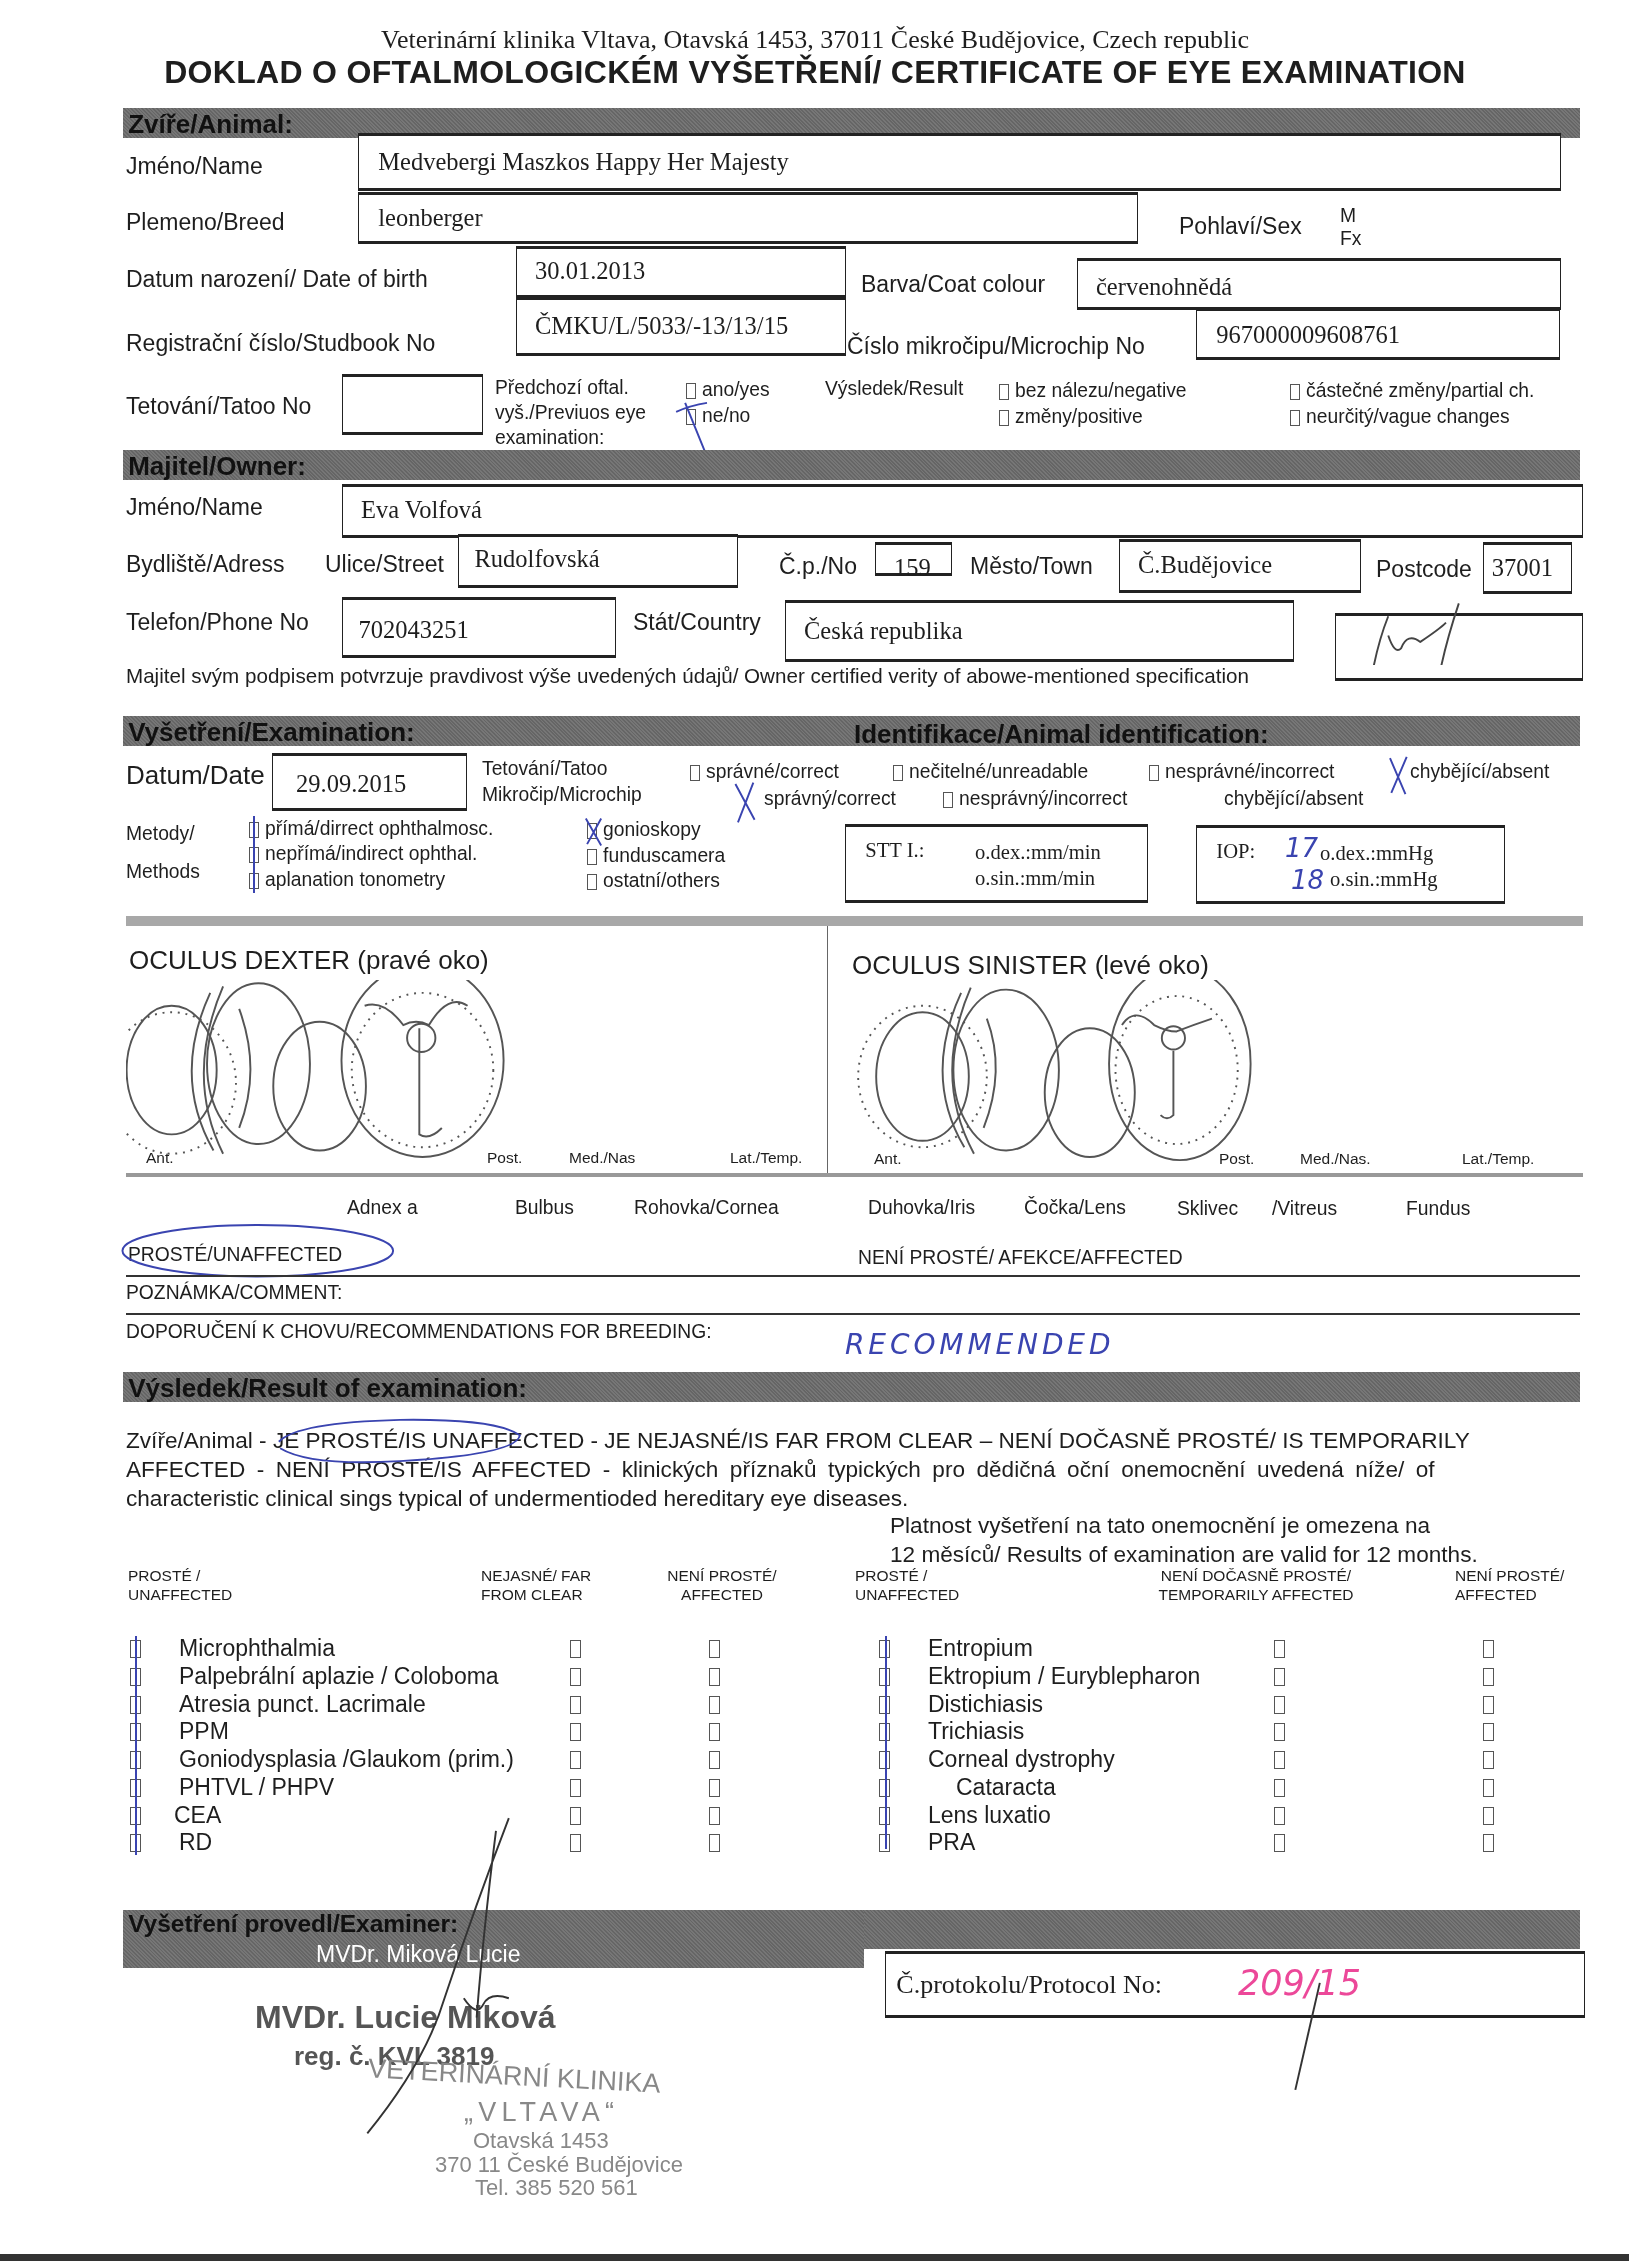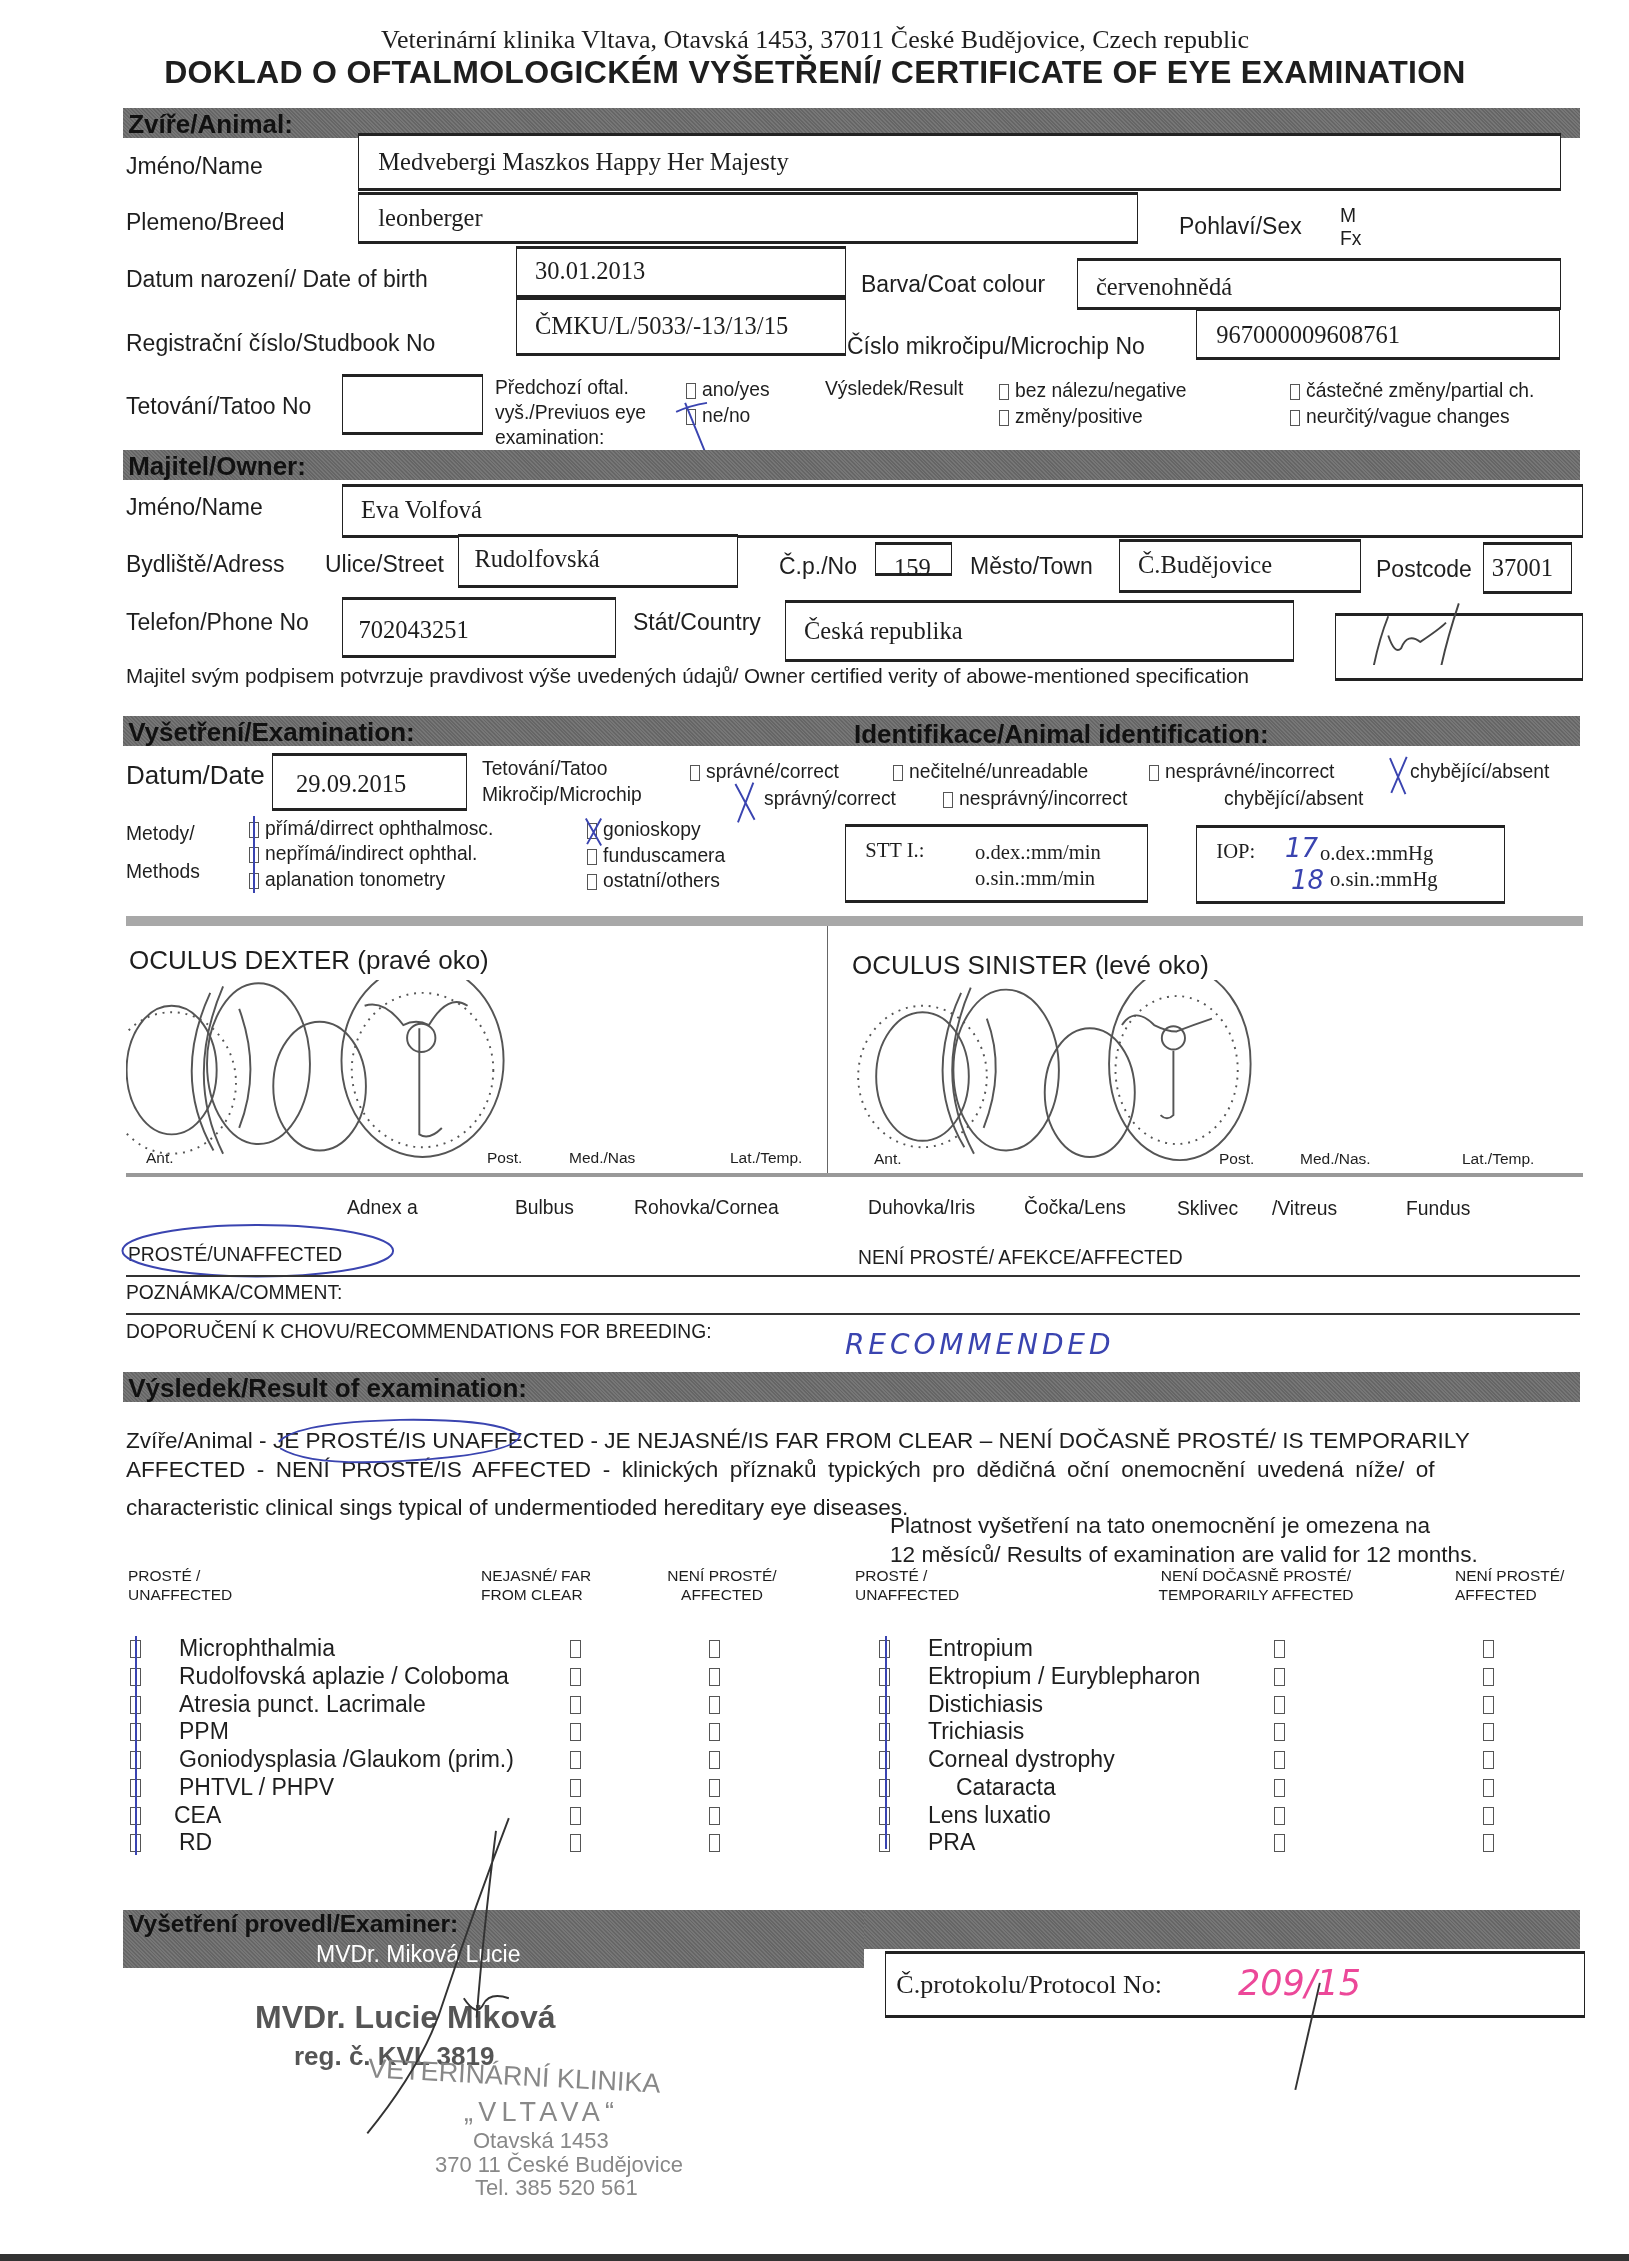--- a/index.html
+++ b/index.html
@@ -238,21 +238,21 @@
 <div class="abs small" style="left:451px;top:1282px;"></div>
 <div class="hline" style="left:126px;top:1313px;width:1454px;height:1.9px;"></div>
 <div class="abs small" style="left:126px;top:1321px;">DOPORUČENÍ K CHOVU/RECOMMENDATIONS FOR BREEDING:</div>
 <div class="abs hand" style="left:845px;top:1328px;font-size:28px;font-style:italic;letter-spacing:3.9px;">RECOMMENDED</div>
 
 <div class="bar" style="top:1372px;">
   <span class="bar-title" style="left:5.2px;top:1.3px;">Výsledek/Result of examination:</span>
 </div>
 <div class="abs" style="left:126px;top:1428px;font-size:22.6px;white-space:nowrap;">Zvíře/Animal - JE PROSTÉ/IS UNAFFECTED - JE NEJASNÉ/IS FAR FROM CLEAR – NENÍ DOČASNĚ PROSTÉ/ IS TEMPORARILY</div>
 <div class="abs" style="left:126px;top:1457px;font-size:22.6px;white-space:nowrap;word-spacing:5.2px;">AFFECTED - NENÍ PROSTÉ/IS AFFECTED - klinických příznaků typických pro dědičná oční onemocnění uvedená níže/ of</div>
-<div class="abs" style="left:126px;top:1486px;font-size:22.6px;white-space:nowrap;margin-top:9px;">characteristic clinical sings typical of undermentioded hereditary eye diseases.</div>
+<div class="abs" style="left:126px;top:1486px;font-size:22.6px;white-space:nowrap;">characteristic clinical sings typical of undermentioded hereditary eye diseases.</div>
 <svg class="abs" style="left:271px;top:1416px;" width="258" height="58" viewBox="0 0 400 90">
     <path d="M12 40 Q40 10 200 6 Q350 4 386 30 Q380 60 200 70 Q60 78 14 50" stroke="#3a44b0" stroke-width="3" fill="none"></path>
   </svg>
 <div class="abs" style="left:890px;top:1513px;font-size:22.6px;white-space:nowrap;">Platnost vyšetření na tato onemocnění je omezena na</div>
 <div class="abs" style="left:890px;top:1542px;font-size:22.6px;white-space:nowrap;">12 měsíců/ Results of examination are valid for 12 months.</div>
 
 <div class="abs tiny" style="left:128px;top:1566px;width:129px;white-space:normal;line-height:19.3px;">PROSTÉ / UNAFFECTED</div>
 <div class="abs tiny" style="left:481px;top:1566px;width:148px;white-space:normal;line-height:19.3px;">NEJASNÉ/ FAR FROM CLEAR</div>
 <div class="abs tiny" style="left:664px;top:1566px;width:116px;white-space:normal;line-height:19.3px;text-align:center;">NENÍ PROSTÉ/ AFFECTED</div>
 <div class="abs tiny" style="left:855px;top:1566px;width:129px;white-space:normal;line-height:19.3px;">PROSTÉ / UNAFFECTED</div>
@@ -261,21 +261,21 @@
 
 <div id="left-diseases">
     <div>
       <div class="dcb" style="left: 130px; top: 1640px;"></div>
       <div class="disease" style="left: 179px; top: 1635px;">Microphthalmia</div>
       <div class="dcb" style="left: 570px; top: 1640px;"></div>
       <div class="dcb" style="left: 709px; top: 1640px;"></div>
     </div>
     <div>
       <div class="dcb" style="left: 130px; top: 1668px;"></div>
-      <div class="disease" style="left: 179px; top: 1663px;">Rudolfovská aplazie / Coloboma</div>
+      <div class="disease" style="left: 179px; top: 1663px;">Palpebrální aplazie / Coloboma</div>
       <div class="dcb" style="left: 570px; top: 1668px;"></div>
       <div class="dcb" style="left: 709px; top: 1668px;"></div>
     </div>
     <div>
       <div class="dcb" style="left: 130px; top: 1696px;"></div>
       <div class="disease" style="left: 179px; top: 1691px;">Atresia punct. Lacrimale</div>
       <div class="dcb" style="left: 570px; top: 1696px;"></div>
       <div class="dcb" style="left: 709px; top: 1696px;"></div>
     </div>
     <div>

